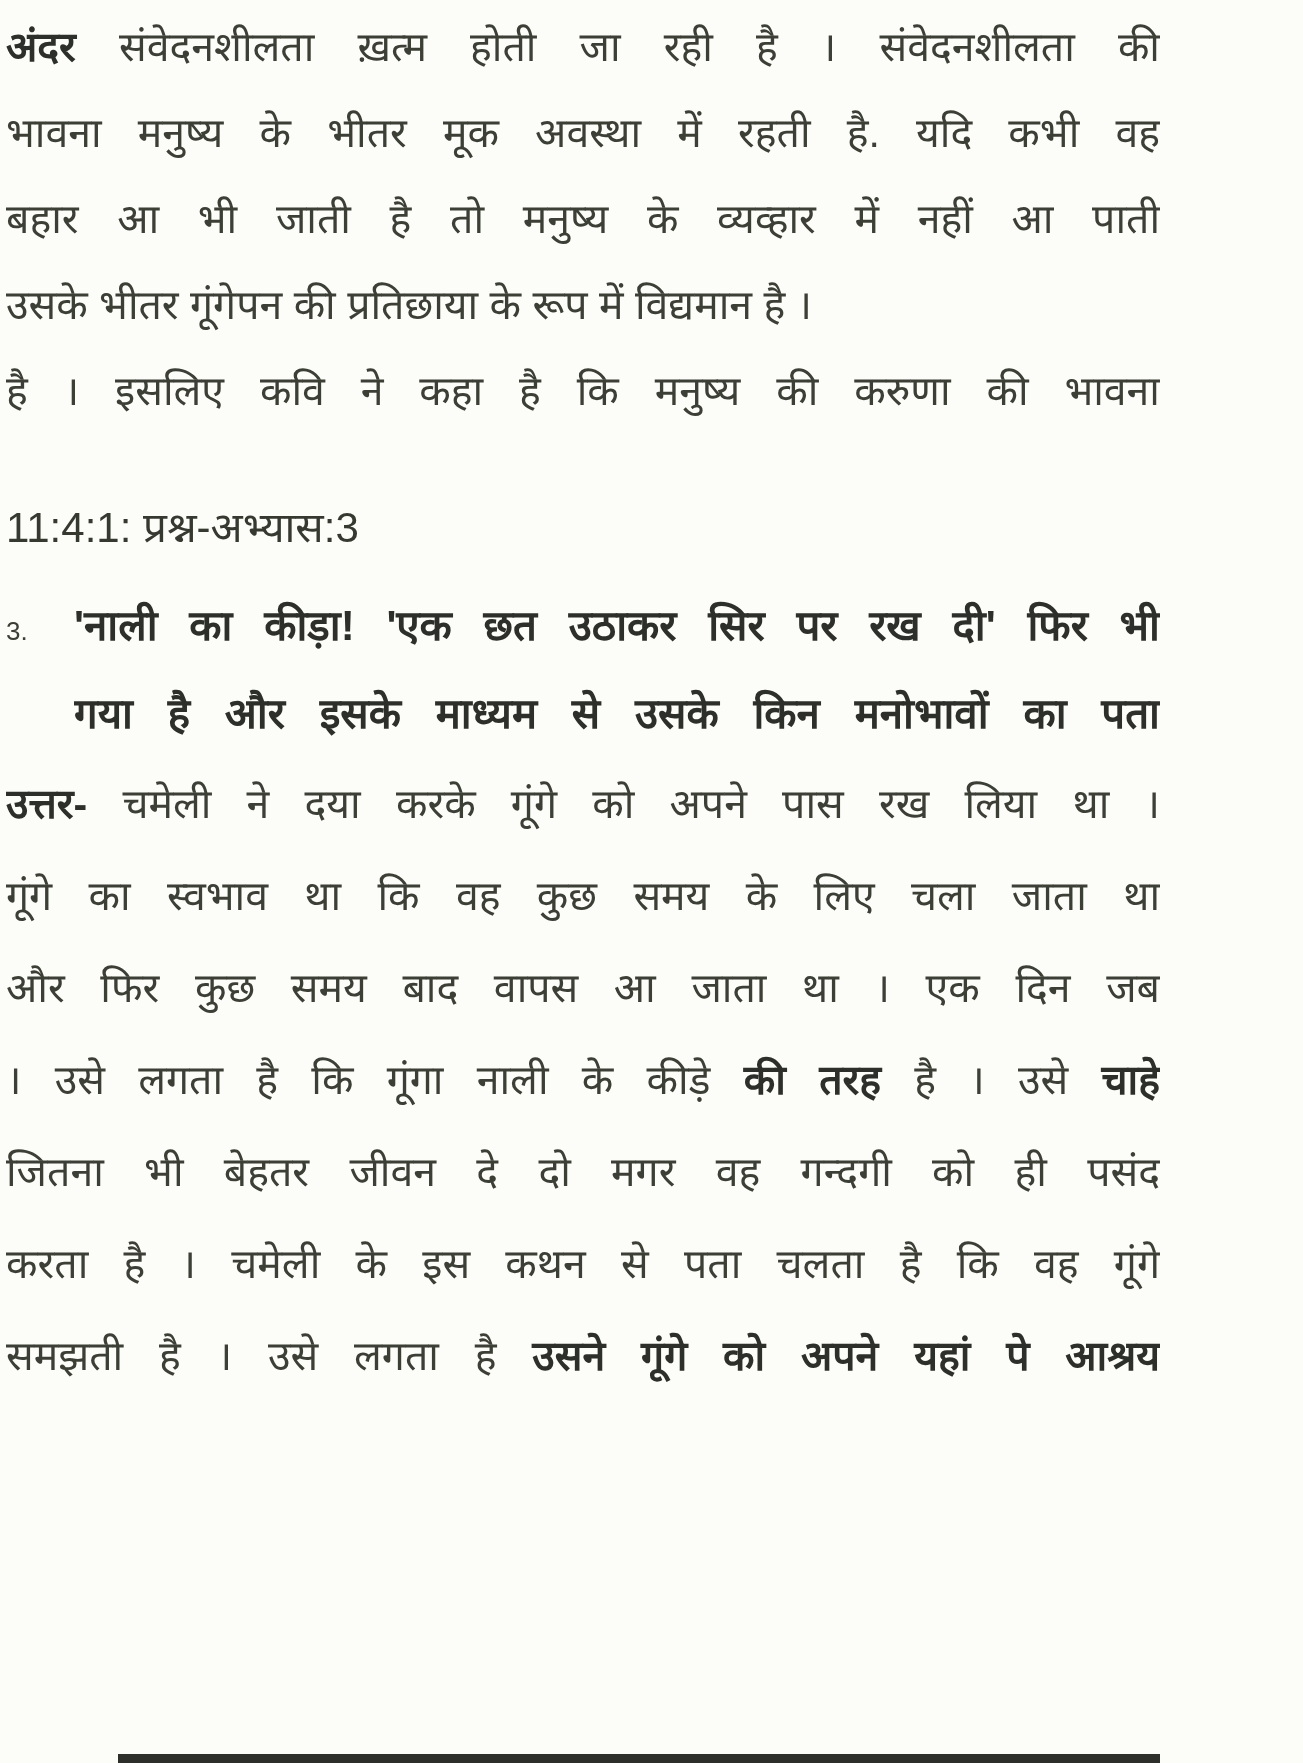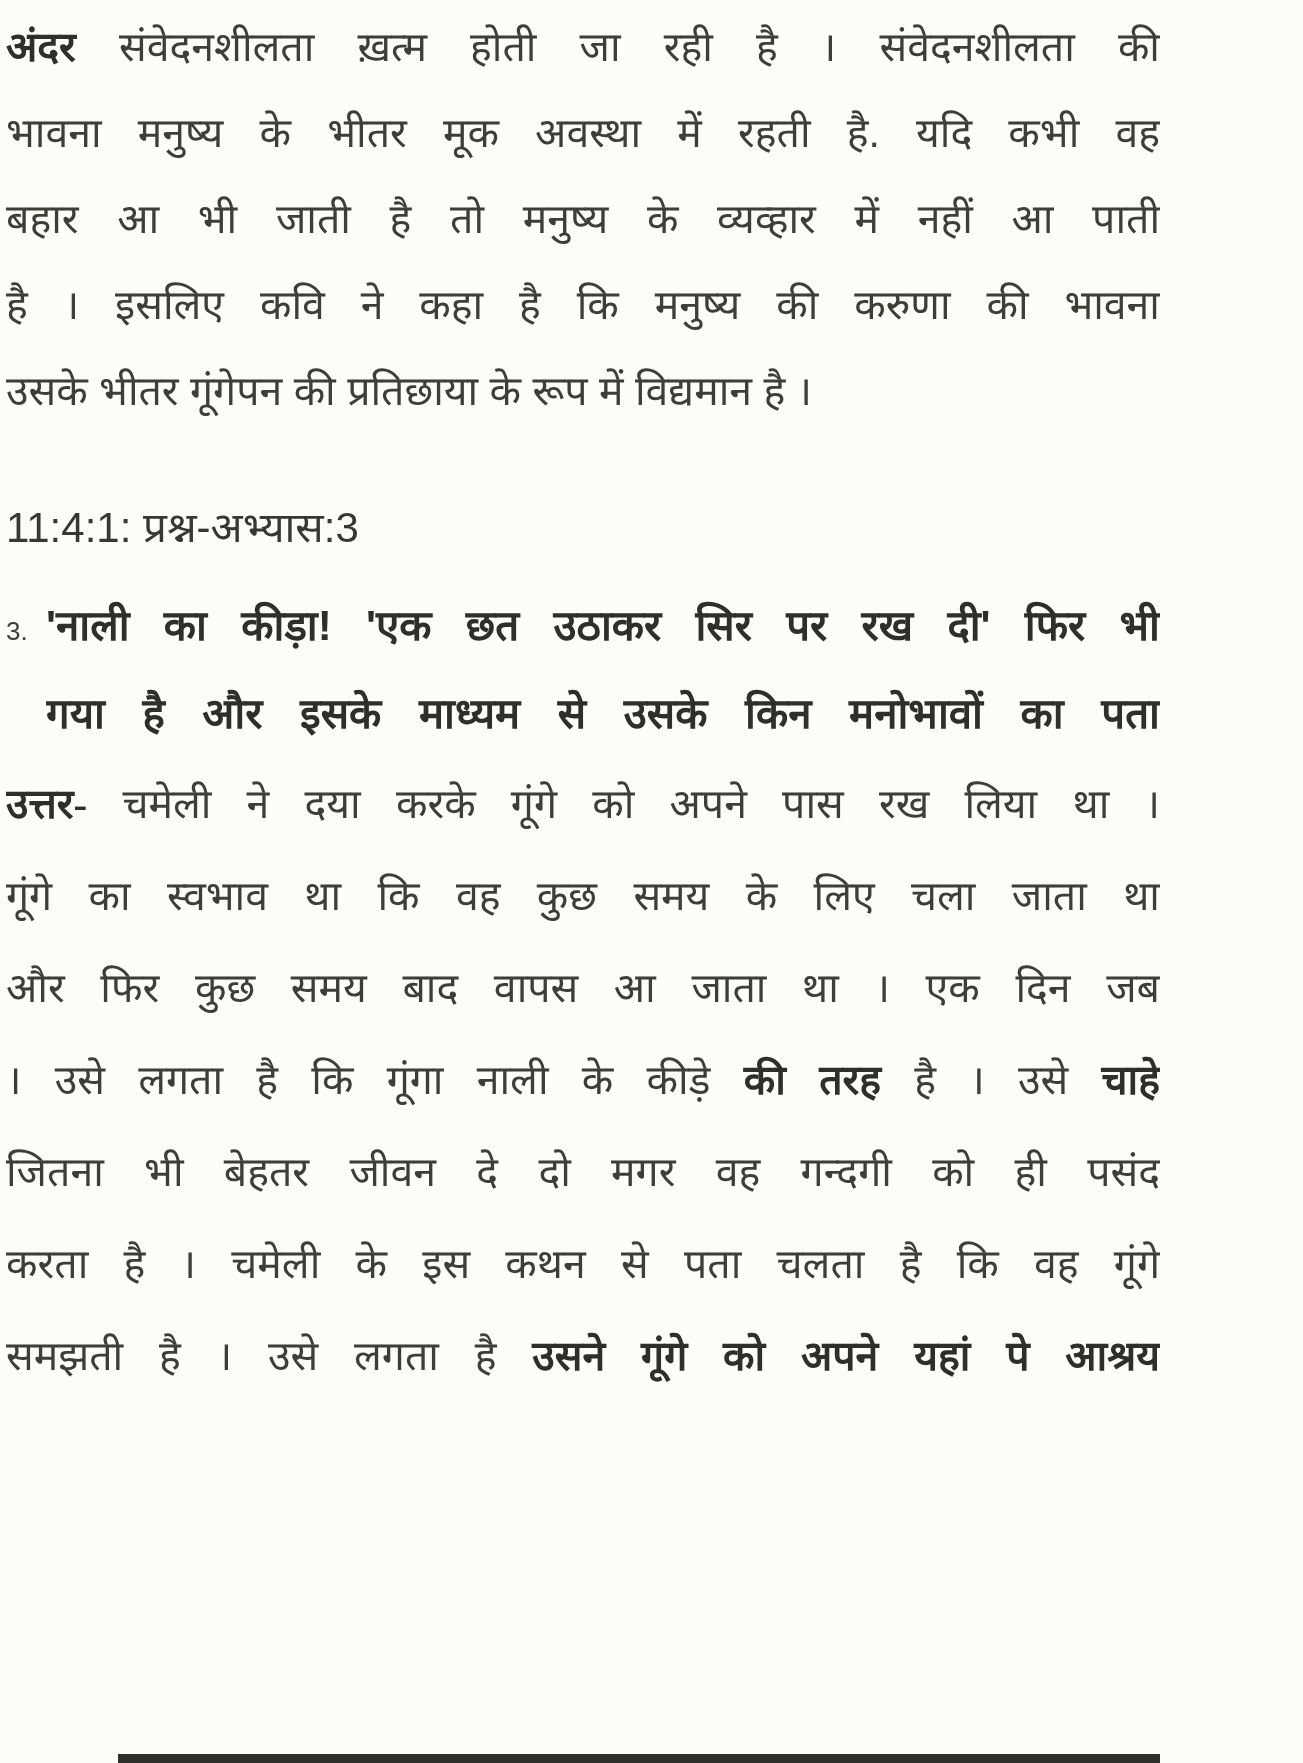--- a/index.html
+++ b/index.html
@@ -40,49 +40,49 @@
     font-size: 42px;
     color: #363930;
     margin: 66px 0 26px 0;
     height: 56px;
     line-height: 56px;
   }
   .question {
     position: relative;
     padding-left: 40px;
   }
-  .question .line { height: 88px; line-height: 88px; font-size: 42px; }
+  .question .line { height: 88px; line-height: 88px; font-size: 42px; margin-left: 28px; }
   .qnum {
     position: absolute;
     left: 0;
     top: 34px;
     font-size: 26px;
     color: #3c3f35;
   }
-  .answer .line { height: 92px; line-height: 92px; font-family: Liberation Serif, serif; }
+  .answer .line { height: 92px; line-height: 92px; }
   .cutoff {
     position: absolute;
     bottom: 0;
     left: 118px;
     width: 1042px;
     height: 9px;
     background: #2d2f2a;
   }
 </style>
 </head>
 <body>
 
 <div class="doc">
 
   <div class="intro" id="intro-lines">
       <div class="line j"><span class="b">अंदर</span><span> संवेदनशीलता ख़त्म होती जा रही है । संवेदनशीलता की</span></div>
       <div class="line j"><span>भावना मनुष्य के भीतर मूक अवस्था में रहती है. यदि कभी वह</span></div>
       <div class="line j"><span>बहार आ भी जाती है तो मनुष्य के व्यव्हार में नहीं आ पाती</span></div>
+      <div class="line"><span>उसके भीतर गूंगेपन की प्रतिछाया के रूप में विद्यमान है ।</span></div>
       <div class="line j"><span>है । इसलिए कवि ने कहा है कि मनुष्य की करुणा की भावना</span></div>
-      <div class="line"><span>उसके भीतर गूंगेपन की प्रतिछाया के रूप में विद्यमान है ।</span></div>
     </div>
 
   <div class="heading">11:4:1: प्रश्न-अभ्यास:3</div>
 
   <div class="question">
     <span class="qnum">3.</span>
     <div id="question-lines">
         <div class="line j"><span class="b">'नाली का कीड़ा! 'एक छत उठाकर सिर पर रख दी' फिर भी</span></div>
         <div class="line j"><span class="b">गया है और इसके माध्यम से उसके किन मनोभावों का पता</span></div>
       </div>

